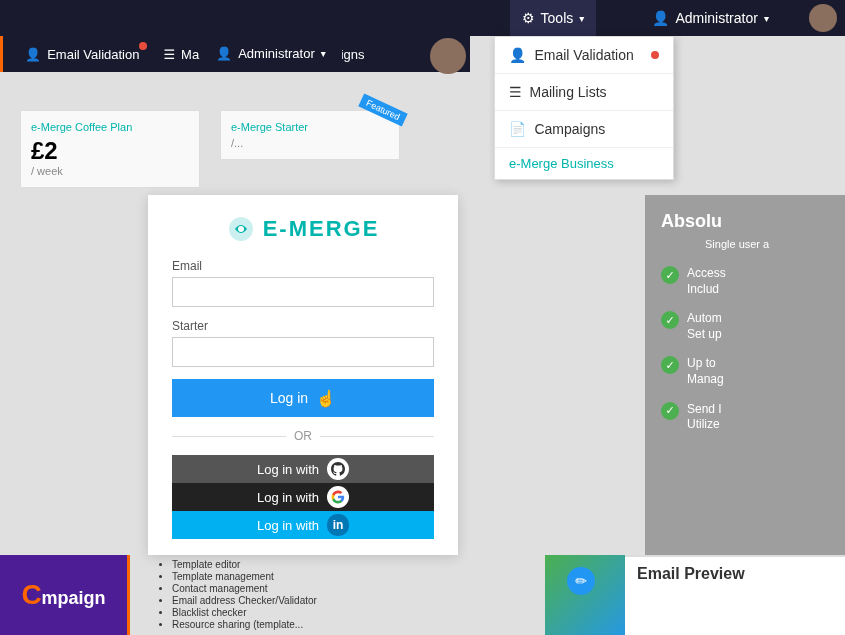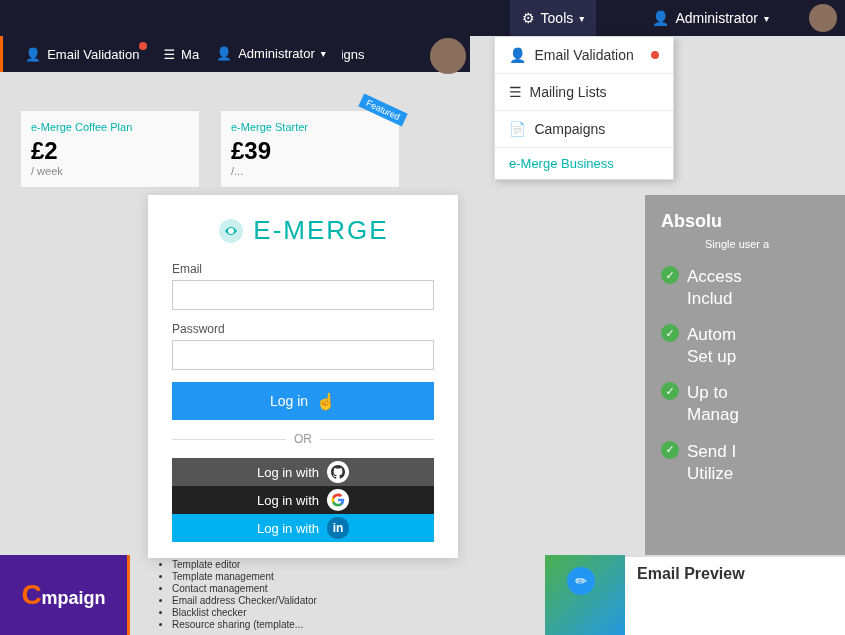--- a/index.html
+++ b/index.html
@@ -267,21 +267,21 @@
       border-radius: 50%;
       flex-shrink: 0;
       display: flex;
       align-items: center;
       justify-content: center;
       font-size: 11px;
       color: #fff;
     }
 
     .right-panel-text {
-      font-size: 17px;
+      font-size: 12px;
       line-height: 1.3;
     }
 
     
     .login-overlay {
       position: absolute;
       top: 195px;
       left: 148px;
       width: 310px;
       background: #fff;
@@ -297,22 +297,22 @@
       gap: 8px;
       margin-bottom: 16px;
     }
 
     .logo-icon {
       width: 28px;
       height: 28px;
     }
 
     .logo-text {
-      font-size: 26px;
-      font-weight: normal;
+      font-size: 22px;
+      font-weight: bold;
       color: #00b5ad;
       letter-spacing: 2px;
     }
 
     .form-label {
       font-size: 12px;
       color: #555;
       margin-bottom: 4px;
       display: block;
     }
@@ -538,23 +538,20 @@
 <div class="pricing-bg">
   <div class="pricing-card pricing-card-1">
     <div class="pricing-label">e-Merge Coffee Plan</div>
     <div class="pricing-amount">
       <span>£</span><span>2</span>
     </div>
     <div class="pricing-period">/ week</div>
   </div>
   <div class="pricing-card pricing-card-2">
     <div class="pricing-label">e-Merge Starter</div>
-    <div class="pricing-amount">
-      <span>£</span><span>39</span>
-    </div>
     <div class="pricing-period">/...</div>
     <div class="featured-badge">Featured</div>
   </div>
 </div>
 
 <div class="settings-label">ttings</div>
 
 <div class="right-panel">
   <div class="right-panel-title">Absolu</div>
   <div class="right-panel-sub">Single user a</div>
@@ -595,21 +592,21 @@
       <circle cx="14" cy="14" r="12" fill="#00b5ad" opacity="0.2"></circle>
       <path d="M8 14 Q14 6 20 14 Q14 22 8 14" fill="#00b5ad"></path>
       <circle cx="14" cy="14" r="3" fill="#fff"></circle>
     </svg>
     <span class="logo-text">E-MERGE</span>
   </div>
 
   <label class="form-label">Email</label>
   <input class="form-input" type="email" style="">
 
-  <label class="form-label">Password</label>
+  <label class="form-label">Starter</label>
   <input class="form-input" type="password" style="">
 
   <button class="login-btn">
     <span>Log in</span>
     <span class="fingerprint-icon">☝</span>
   </button>
 
   <div class="or-divider">
     <div class="or-line"></div>
     <span>OR</span>

